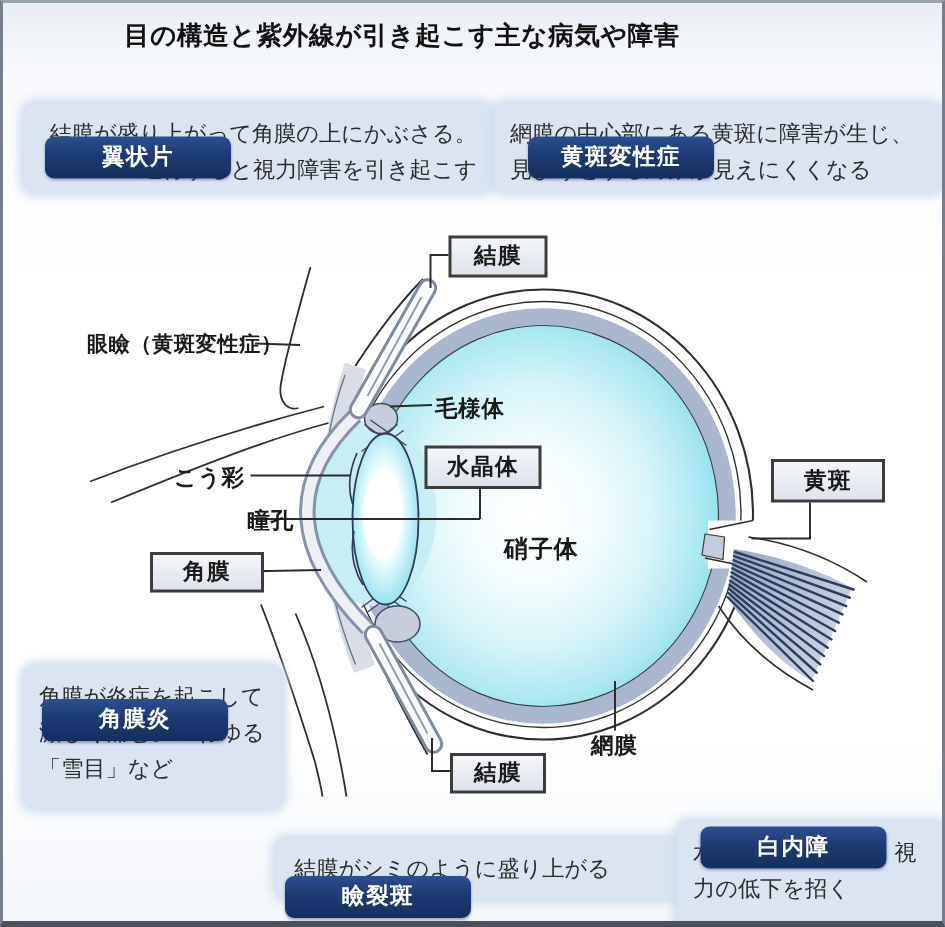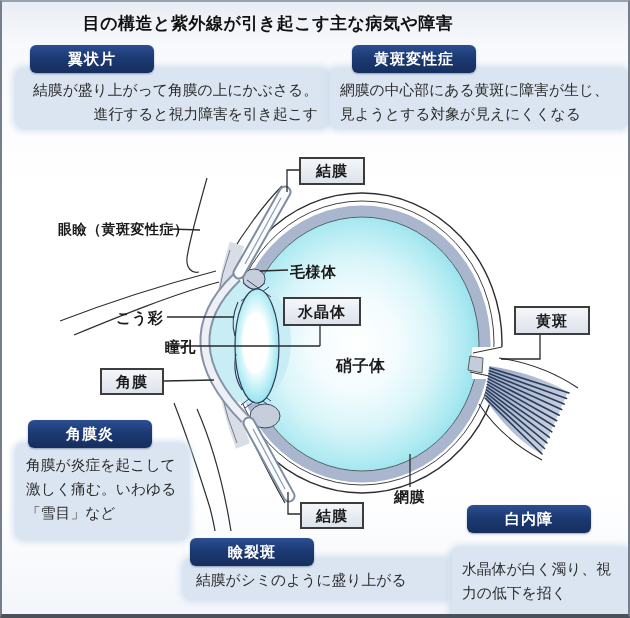--- a/index.html
+++ b/index.html
@@ -15,21 +15,21 @@
   }
   .abs{position:absolute;}
   #title{
     left:0;top:10px;width:532px;text-align:center;
     font-size:17px;font-weight:700;color:#111;letter-spacing:.5px;
   }
   .badge{
     height:28px;line-height:28px;width:124px;text-align:center;
     background:linear-gradient(180deg,#2c4f92 0%,#1c3a73 45%,#152e5e 100%);
     border-radius:6px;color:#fff;font-size:15px;font-weight:700;
-    box-shadow:0 1px 2px rgba(20,40,80,.4);z-index:3;letter-spacing:1px;
+    box-shadow:0 1px 2px rgba(20,40,80,.4);z-index:3;letter-spacing:1px;margin-top:46px;
   }
   .panel{
     background:#dbe5f2;border-radius:8px;
     box-shadow:0 0 6px 3px rgba(207,221,238,.95);
     font-size:14.8px;line-height:24px;color:#2b2b2b;
     padding:9px 10px;box-sizing:border-box;z-index:2;letter-spacing:0;
   }
   .labelbox{
     box-sizing:border-box;border:2px solid #3c3c3c;
     background:linear-gradient(180deg,#f4f6f9,#dde3ec);
@@ -164,21 +164,21 @@
 
   <div class="abs badge" style="left:26px;top:418px;">角膜炎</div>
   <div class="abs badge" style="left:188px;top:536px;">瞼裂斑</div>
 
   <div class="abs panel" style="left:450px;top:546px;width:178px;height:80px;">水晶体が白く濁り、視力の低下を招く</div>
   <div class="abs badge" style="left:465px;top:503px;">白内障</div>
 
   <div class="abs labelbox" style="left:297px;top:155px;width:66px;height:28px;line-height:24px;">結膜</div>
   <div class="abs labelbox" style="left:281px;top:295px;width:78px;height:29px;line-height:25px;">水晶体</div>
   <div class="abs labelbox" style="left:512px;top:304px;width:76px;height:29px;line-height:25px;">黄斑</div>
-  <div class="abs labelbox" style="left:98px;top:366px;width:64px;height:27px;line-height:23px;">角膜</div>
+  <div class="abs labelbox" style="left:98px;top:366px;width:76px;height:27px;line-height:23px;">角膜</div>
   <div class="abs labelbox" style="left:298px;top:500px;width:64px;height:27px;line-height:23px;">結膜</div>
 
   <div class="abs plain" style="left:56px;top:219px;">眼瞼（黄斑変性症）</div>
   <div class="abs plain" style="left:288px;top:261px;font-size:15px;">毛様体</div>
   <div class="abs plain" style="left:114px;top:307px;font-size:15px;">こう彩</div>
   <div class="abs plain" style="left:130px;top:336px;font-size:15px;padding-left:33px;">瞳孔</div>
   <div class="abs plain" style="left:334px;top:354px;font-size:16px;">硝子体</div>
   <div class="abs plain" style="left:392px;top:486px;font-size:15px;">網膜</div>
 
 </div>

